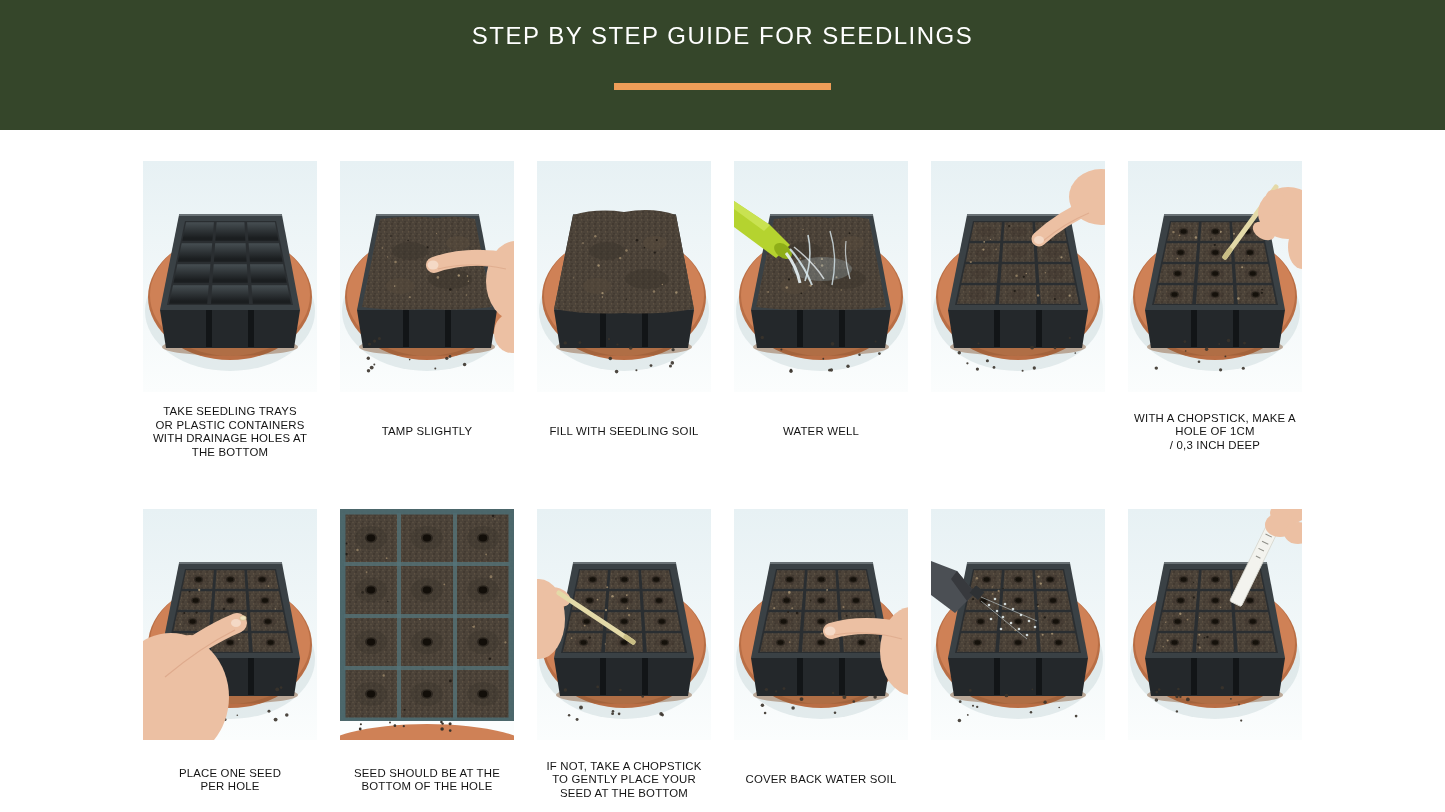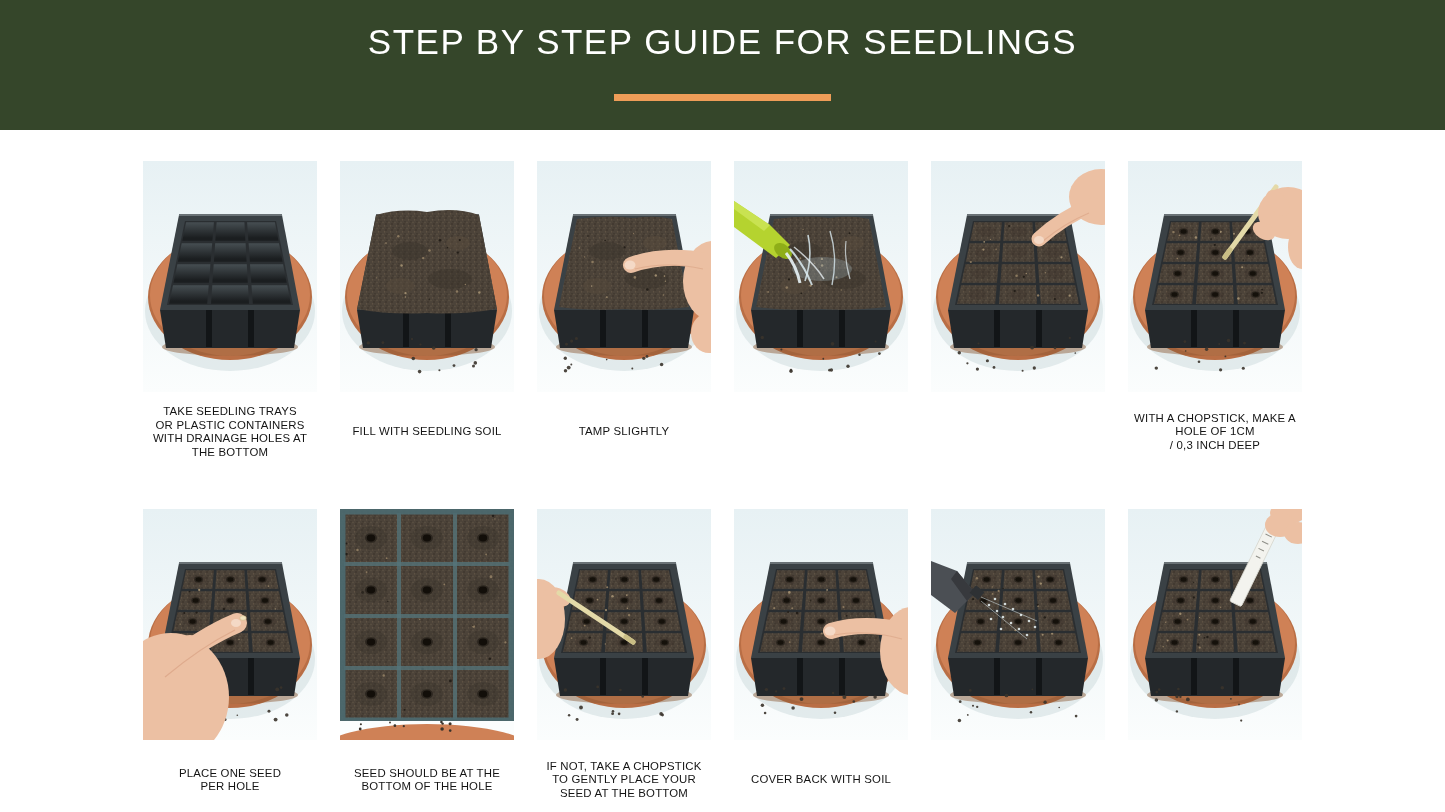--- a/index.html
+++ b/index.html
@@ -8,21 +8,21 @@
     background:var(--page-bg,#fff);
     font-family:"Liberation Sans","DejaVu Sans",sans-serif;
   }
   .header{
     height:130px;background:var(--header-bg,#35462A);
     display:flex;flex-direction:column;align-items:center;
   }
   .title{
     margin:0;margin-top:24px;line-height:1;
     color:var(--title-color,#fff);
-    font-size:35px;font-weight:500;letter-spacing:1.5px;white-space:nowrap;
+    font-size:24px;font-weight:500;letter-spacing:1.5px;white-space:nowrap;
   }
   .accent-bar{width:217px;height:7px;background:var(--accent,#EE9D58);margin-top:35px}
   .grid{
     margin-top:31px;
     display:grid;grid-template-columns:repeat(6,174px);
     column-gap:46px;row-gap:0;justify-content:center;gap:23px;
   }
   figure.step{margin:0;width:174px;height:325px}
   .photo{width:174px;height:231px;overflow:hidden;background:#eef4f5}
   .photo svg{display:block}
@@ -93,96 +93,20 @@
           <polygon points="30.0,124.3 65.7,124.3 64.2,142.7 26.2,142.7" fill="url(#cg_0)"></polygon>
           <polygon points="69.3,124.3 105.0,124.3 106.0,142.7 68.0,142.7" fill="url(#cg_0)"></polygon>
           <polygon points="108.5,124.3 144.2,124.3 147.9,142.7 109.8,142.7" fill="url(#cg_0)"></polygon>
         </svg>
       </div>
     <figcaption class="caption">
       <span class="cap-text">TAKE SEEDLING TRAYS
 OR PLASTIC CONTAINERS
 WITH DRAINAGE HOLES AT
 THE BOTTOM</span>
-    </figcaption>
-  </figure>
-
-  <figure class="step">
-    <div class="photo" title="tray mounded full of seedling soil">
-        <svg viewBox="0 0 174 231" width="174" height="231" xmlns="http://www.w3.org/2000/svg">
-          <defs>
-  <linearGradient id="bg_1" x1="0" y1="0" x2="0" y2="1">
-    <stop offset="0" stop-color="#E7F1F4"></stop>
-              <stop offset="1" stop-color="#FBFDFD"></stop>
-  </linearGradient>
-  <linearGradient id="cg_1" x1="0" y1="0" x2="0" y2="1">
-    <stop offset="0" stop-color="#464e52"></stop>
-              <stop offset="0.85" stop-color="#1B1E20"></stop>
-  </linearGradient>
-  <pattern id="sp_1" width="6" height="6" patternUnits="userSpaceOnUse">
-    <rect width="6" height="6" fill="#4C4339"></rect>
-    <circle cx="1" cy="1.5" r="0.7" fill="#5f5344"></circle>
-    <circle cx="4" cy="3" r="0.8" fill="#382F26"></circle>
-    <circle cx="2.5" cy="4.8" r="0.6" fill="#6B5C49"></circle>
-    <circle cx="5" cy="0.8" r="0.5" fill="#2a241d"></circle>
-  </pattern>
-          </defs>
-          <rect width="174" height="231" fill="url(#bg_1)"></rect>
-          <ellipse cx="87" cy="150" rx="85" ry="60" fill="#ccd9db" opacity="0.5"></ellipse>
-  <ellipse cx="87" cy="136" rx="82" ry="63" fill="#B96E45"></ellipse>
-  <ellipse cx="87" cy="134" rx="80" ry="61" fill="#CF8156"></ellipse>
-  <ellipse cx="87" cy="133" rx="64" ry="47" fill="#D68A5E"></ellipse>
-  <ellipse cx="87" cy="133" rx="52" ry="38" fill="#CF8156"></ellipse>
-  <path d="M24,140 Q45,162 80,167" stroke="#b26e46" stroke-width="1.2" fill="none" opacity="0.8"></path>
-  <path d="M150,138 Q132,160 98,166" stroke="#b26e46" stroke-width="1.2" fill="none" opacity="0.8"></path>
-  <path d="M30,118 q-6,8 -2,16" stroke="#b26e46" stroke-width="1" fill="none" opacity="0.6"></path>
-          <ellipse cx="87" cy="186" rx="68" ry="9" fill="#8a5631" opacity="0.45"></ellipse>
-  <polygon points="17,149 157,149 151,187 23,187" fill="#24282B"></polygon>
-          <rect x="63.0" y="149" width="6" height="37" fill="#121517"></rect>
-          <rect x="105.0" y="149" width="6" height="37" fill="#121517"></rect>
-          <polygon points="36,54 139,54 157,149 17,149" fill="#3A4145"></polygon>
-  <line x1="36" y1="54" x2="139" y2="54" stroke="#6a7276" stroke-width="2"></line>
-  <polygon points="42,60 133,60 150,144 24,144" fill="#2a2e31"></polygon>
-          <path d="M36,54 Q60,47 87,51 Q116,46 139,54 L157,148 Q120,154 87,152 Q50,154 17,148 Z" fill="url(#sp_1)"></path>
-  <ellipse cx="70" cy="90" rx="18" ry="9" fill="#3a332b" opacity="0.5"></ellipse>
-  <ellipse cx="110" cy="118" rx="22" ry="10" fill="#3a332b" opacity="0.45"></ellipse>
-  <ellipse cx="60" cy="125" rx="14" ry="8" fill="#56493c" opacity="0.5"></ellipse>
-  <ellipse cx="118" cy="82" rx="12" ry="7" fill="#5a4d3e" opacity="0.45"></ellipse>
-          <circle cx="36.7" cy="116.8" r="0.62" fill="#8b795f"></circle>
-          <circle cx="117.8" cy="91.6" r="1.16" fill="#241f19"></circle>
-          <circle cx="65.4" cy="136.0" r="0.78" fill="#9c8a6d"></circle>
-          <circle cx="125.4" cy="123.5" r="0.75" fill="#8b795f"></circle>
-          <circle cx="100.0" cy="79.2" r="1.19" fill="#241f19"></circle>
-          <circle cx="61.6" cy="104.4" r="1.23" fill="#9c8a6d"></circle>
-          <circle cx="89.5" cy="89.6" r="1.26" fill="#8b795f"></circle>
-          <circle cx="89.3" cy="138.2" r="0.64" fill="#241f19"></circle>
-          <circle cx="46.0" cy="82.1" r="0.81" fill="#9c8a6d"></circle>
-          <circle cx="58.3" cy="75.2" r="1.22" fill="#8b795f"></circle>
-          <circle cx="107.5" cy="86.7" r="0.72" fill="#241f19"></circle>
-          <circle cx="65.5" cy="132.2" r="1.16" fill="#9c8a6d"></circle>
-          <circle cx="117.0" cy="130.5" r="1.19" fill="#8b795f"></circle>
-          <circle cx="119.8" cy="79.1" r="1.05" fill="#241f19"></circle>
-          <circle cx="139.3" cy="131.5" r="1.19" fill="#9c8a6d"></circle>
-          <circle cx="83.2" cy="97.1" r="1.19" fill="#8b795f"></circle>
-          <circle cx="28.3" cy="181.9" r="1.68" fill="#3a332b" opacity="0.9"></circle>
-          <circle cx="99.4" cy="209.3" r="1.05" fill="#3a332b" opacity="0.9"></circle>
-          <circle cx="80.5" cy="183.5" r="1.09" fill="#3a332b" opacity="0.9"></circle>
-          <circle cx="73.3" cy="197.5" r="1.76" fill="#3a332b" opacity="0.9"></circle>
-          <circle cx="135.3" cy="201.9" r="1.79" fill="#3a332b" opacity="0.9"></circle>
-          <circle cx="42.9" cy="181.6" r="1.43" fill="#3a332b" opacity="0.9"></circle>
-          <circle cx="114.0" cy="204.6" r="1.43" fill="#3a332b" opacity="0.9"></circle>
-          <circle cx="136.1" cy="188.7" r="1.63" fill="#3a332b" opacity="0.9"></circle>
-          <circle cx="93.7" cy="187.1" r="1.77" fill="#3a332b" opacity="0.9"></circle>
-          <circle cx="72.0" cy="178.1" r="1.07" fill="#3a332b" opacity="0.9"></circle>
-          <circle cx="133.5" cy="205.0" r="1.53" fill="#3a332b" opacity="0.9"></circle>
-          <circle cx="79.6" cy="210.6" r="1.78" fill="#3a332b" opacity="0.9"></circle>
-        </svg>
-      </div>
-    <figcaption class="caption">
-      <span class="cap-text">FILL WITH SEEDLING SOIL</span>
     </figcaption>
   </figure>
 
   <figure class="step">
     <div class="photo" title="finger tamping the soil surface">
         <svg viewBox="0 0 174 231" width="174" height="231" xmlns="http://www.w3.org/2000/svg">
           <defs>
   <linearGradient id="bg_2" x1="0" y1="0" x2="0" y2="1">
     <stop offset="0" stop-color="#E7F1F4"></stop>
               <stop offset="1" stop-color="#FBFDFD"></stop>
@@ -254,20 +178,96 @@
     <path d="M166,108 Q130,100 98,108" stroke="#d9a183" stroke-width="1.2" fill="none" opacity="0.6"></path>
     <ellipse cx="93" cy="104" rx="5.5" ry="4.5" fill="#f4d9c6"></ellipse>
         </svg>
       </div>
     <figcaption class="caption">
       <span class="cap-text">TAMP SLIGHTLY</span>
     </figcaption>
   </figure>
 
   <figure class="step">
+    <div class="photo" title="tray mounded full of seedling soil">
+        <svg viewBox="0 0 174 231" width="174" height="231" xmlns="http://www.w3.org/2000/svg">
+          <defs>
+  <linearGradient id="bg_1" x1="0" y1="0" x2="0" y2="1">
+    <stop offset="0" stop-color="#E7F1F4"></stop>
+              <stop offset="1" stop-color="#FBFDFD"></stop>
+  </linearGradient>
+  <linearGradient id="cg_1" x1="0" y1="0" x2="0" y2="1">
+    <stop offset="0" stop-color="#464e52"></stop>
+              <stop offset="0.85" stop-color="#1B1E20"></stop>
+  </linearGradient>
+  <pattern id="sp_1" width="6" height="6" patternUnits="userSpaceOnUse">
+    <rect width="6" height="6" fill="#4C4339"></rect>
+    <circle cx="1" cy="1.5" r="0.7" fill="#5f5344"></circle>
+    <circle cx="4" cy="3" r="0.8" fill="#382F26"></circle>
+    <circle cx="2.5" cy="4.8" r="0.6" fill="#6B5C49"></circle>
+    <circle cx="5" cy="0.8" r="0.5" fill="#2a241d"></circle>
+  </pattern>
+          </defs>
+          <rect width="174" height="231" fill="url(#bg_1)"></rect>
+          <ellipse cx="87" cy="150" rx="85" ry="60" fill="#ccd9db" opacity="0.5"></ellipse>
+  <ellipse cx="87" cy="136" rx="82" ry="63" fill="#B96E45"></ellipse>
+  <ellipse cx="87" cy="134" rx="80" ry="61" fill="#CF8156"></ellipse>
+  <ellipse cx="87" cy="133" rx="64" ry="47" fill="#D68A5E"></ellipse>
+  <ellipse cx="87" cy="133" rx="52" ry="38" fill="#CF8156"></ellipse>
+  <path d="M24,140 Q45,162 80,167" stroke="#b26e46" stroke-width="1.2" fill="none" opacity="0.8"></path>
+  <path d="M150,138 Q132,160 98,166" stroke="#b26e46" stroke-width="1.2" fill="none" opacity="0.8"></path>
+  <path d="M30,118 q-6,8 -2,16" stroke="#b26e46" stroke-width="1" fill="none" opacity="0.6"></path>
+          <ellipse cx="87" cy="186" rx="68" ry="9" fill="#8a5631" opacity="0.45"></ellipse>
+  <polygon points="17,149 157,149 151,187 23,187" fill="#24282B"></polygon>
+          <rect x="63.0" y="149" width="6" height="37" fill="#121517"></rect>
+          <rect x="105.0" y="149" width="6" height="37" fill="#121517"></rect>
+          <polygon points="36,54 139,54 157,149 17,149" fill="#3A4145"></polygon>
+  <line x1="36" y1="54" x2="139" y2="54" stroke="#6a7276" stroke-width="2"></line>
+  <polygon points="42,60 133,60 150,144 24,144" fill="#2a2e31"></polygon>
+          <path d="M36,54 Q60,47 87,51 Q116,46 139,54 L157,148 Q120,154 87,152 Q50,154 17,148 Z" fill="url(#sp_1)"></path>
+  <ellipse cx="70" cy="90" rx="18" ry="9" fill="#3a332b" opacity="0.5"></ellipse>
+  <ellipse cx="110" cy="118" rx="22" ry="10" fill="#3a332b" opacity="0.45"></ellipse>
+  <ellipse cx="60" cy="125" rx="14" ry="8" fill="#56493c" opacity="0.5"></ellipse>
+  <ellipse cx="118" cy="82" rx="12" ry="7" fill="#5a4d3e" opacity="0.45"></ellipse>
+          <circle cx="36.7" cy="116.8" r="0.62" fill="#8b795f"></circle>
+          <circle cx="117.8" cy="91.6" r="1.16" fill="#241f19"></circle>
+          <circle cx="65.4" cy="136.0" r="0.78" fill="#9c8a6d"></circle>
+          <circle cx="125.4" cy="123.5" r="0.75" fill="#8b795f"></circle>
+          <circle cx="100.0" cy="79.2" r="1.19" fill="#241f19"></circle>
+          <circle cx="61.6" cy="104.4" r="1.23" fill="#9c8a6d"></circle>
+          <circle cx="89.5" cy="89.6" r="1.26" fill="#8b795f"></circle>
+          <circle cx="89.3" cy="138.2" r="0.64" fill="#241f19"></circle>
+          <circle cx="46.0" cy="82.1" r="0.81" fill="#9c8a6d"></circle>
+          <circle cx="58.3" cy="75.2" r="1.22" fill="#8b795f"></circle>
+          <circle cx="107.5" cy="86.7" r="0.72" fill="#241f19"></circle>
+          <circle cx="65.5" cy="132.2" r="1.16" fill="#9c8a6d"></circle>
+          <circle cx="117.0" cy="130.5" r="1.19" fill="#8b795f"></circle>
+          <circle cx="119.8" cy="79.1" r="1.05" fill="#241f19"></circle>
+          <circle cx="139.3" cy="131.5" r="1.19" fill="#9c8a6d"></circle>
+          <circle cx="83.2" cy="97.1" r="1.19" fill="#8b795f"></circle>
+          <circle cx="28.3" cy="181.9" r="1.68" fill="#3a332b" opacity="0.9"></circle>
+          <circle cx="99.4" cy="209.3" r="1.05" fill="#3a332b" opacity="0.9"></circle>
+          <circle cx="80.5" cy="183.5" r="1.09" fill="#3a332b" opacity="0.9"></circle>
+          <circle cx="73.3" cy="197.5" r="1.76" fill="#3a332b" opacity="0.9"></circle>
+          <circle cx="135.3" cy="201.9" r="1.79" fill="#3a332b" opacity="0.9"></circle>
+          <circle cx="42.9" cy="181.6" r="1.43" fill="#3a332b" opacity="0.9"></circle>
+          <circle cx="114.0" cy="204.6" r="1.43" fill="#3a332b" opacity="0.9"></circle>
+          <circle cx="136.1" cy="188.7" r="1.63" fill="#3a332b" opacity="0.9"></circle>
+          <circle cx="93.7" cy="187.1" r="1.77" fill="#3a332b" opacity="0.9"></circle>
+          <circle cx="72.0" cy="178.1" r="1.07" fill="#3a332b" opacity="0.9"></circle>
+          <circle cx="133.5" cy="205.0" r="1.53" fill="#3a332b" opacity="0.9"></circle>
+          <circle cx="79.6" cy="210.6" r="1.78" fill="#3a332b" opacity="0.9"></circle>
+        </svg>
+      </div>
+    <figcaption class="caption">
+      <span class="cap-text">FILL WITH SEEDLING SOIL</span>
+    </figcaption>
+  </figure>
+
+  <figure class="step">
     <div class="photo" title="green watering can pouring water on soil">
         <svg viewBox="0 0 174 231" width="174" height="231" xmlns="http://www.w3.org/2000/svg">
           <defs>
   <linearGradient id="bg_3" x1="0" y1="0" x2="0" y2="1">
     <stop offset="0" stop-color="#E7F1F4"></stop>
               <stop offset="1" stop-color="#FBFDFD"></stop>
   </linearGradient>
   <linearGradient id="cg_3" x1="0" y1="0" x2="0" y2="1">
     <stop offset="0" stop-color="#464e52"></stop>
               <stop offset="0.85" stop-color="#1B1E20"></stop>
@@ -334,20 +334,23 @@
           <circle cx="57.0" cy="210.3" r="1.64" fill="#3a332b" opacity="0.9"></circle>
           <circle cx="97.4" cy="209.0" r="1.66" fill="#3a332b" opacity="0.9"></circle>
           <polygon points="0,40 36,64 56,84 42,97 0,66" fill="#B5D32F"></polygon>
     <polygon points="0,40 36,64 30,70 0,48" fill="#c9e251"></polygon>
     <ellipse cx="49" cy="90" rx="10" ry="6.5" fill="#8fae18" transform="rotate(38 49 90)"></ellipse>
     <path d="M52,92 Q62,104 66,122" stroke="#E8F3F7" stroke-width="3" fill="none" opacity="0.9"></path>
     <path d="M56,88 Q70,104 78,124" stroke="#dcecf2" stroke-width="2" fill="none" opacity="0.85"></path>
     <path d="M60,86 Q80,102 90,118" stroke="#eef6f9" stroke-width="1.5" fill="none" opacity="0.75"></path>
         </svg>
       </div>
+    <figcaption class="caption">
+      <span class="cap-text">WATER WELL</span>
+    </figcaption>
   </figure>
 
   <figure class="step">
     <div class="photo" title="finger pointing at drained, settled soil">
         <svg viewBox="0 0 174 231" width="174" height="231" xmlns="http://www.w3.org/2000/svg">
           <defs>
   <linearGradient id="bg_4" x1="0" y1="0" x2="0" y2="1">
     <stop offset="0" stop-color="#E7F1F4"></stop>
               <stop offset="1" stop-color="#FBFDFD"></stop>
   </linearGradient>
@@ -1036,21 +1039,21 @@
           <circle cx="110.4" cy="187.9" r="1.99" fill="#3a332b" opacity="0.9"></circle>
           <circle cx="67.5" cy="190.1" r="1.94" fill="#3a332b" opacity="0.9"></circle>
           <circle cx="31.1" cy="204.0" r="1.29" fill="#3a332b" opacity="0.9"></circle>
           <ellipse cx="178" cy="142" rx="32" ry="44" fill="#ECC0A3"></ellipse>
     <path d="M172,122 Q130,112 97,122" stroke="#ECC0A3" stroke-width="16" fill="none" stroke-linecap="round"></path>
     <path d="M168,130 Q132,120 100,126" stroke="#d9a183" stroke-width="1.2" fill="none" opacity="0.6"></path>
     <ellipse cx="96" cy="122" rx="5.5" ry="4.5" fill="#f4d9c6"></ellipse>
         </svg>
       </div>
     <figcaption class="caption">
-      <span class="cap-text">COVER BACK WITH SOIL</span>
+      <span class="cap-text">COVER BACK WATER SOIL</span>
     </figcaption>
   </figure>
 
   <figure class="step">
     <div class="photo" title="spray bottle misting water over the tray">
         <svg viewBox="0 0 174 231" width="174" height="231" xmlns="http://www.w3.org/2000/svg">
           <defs>
   <linearGradient id="bg_10" x1="0" y1="0" x2="0" y2="1">
     <stop offset="0" stop-color="#E7F1F4"></stop>
               <stop offset="1" stop-color="#FBFDFD"></stop>

